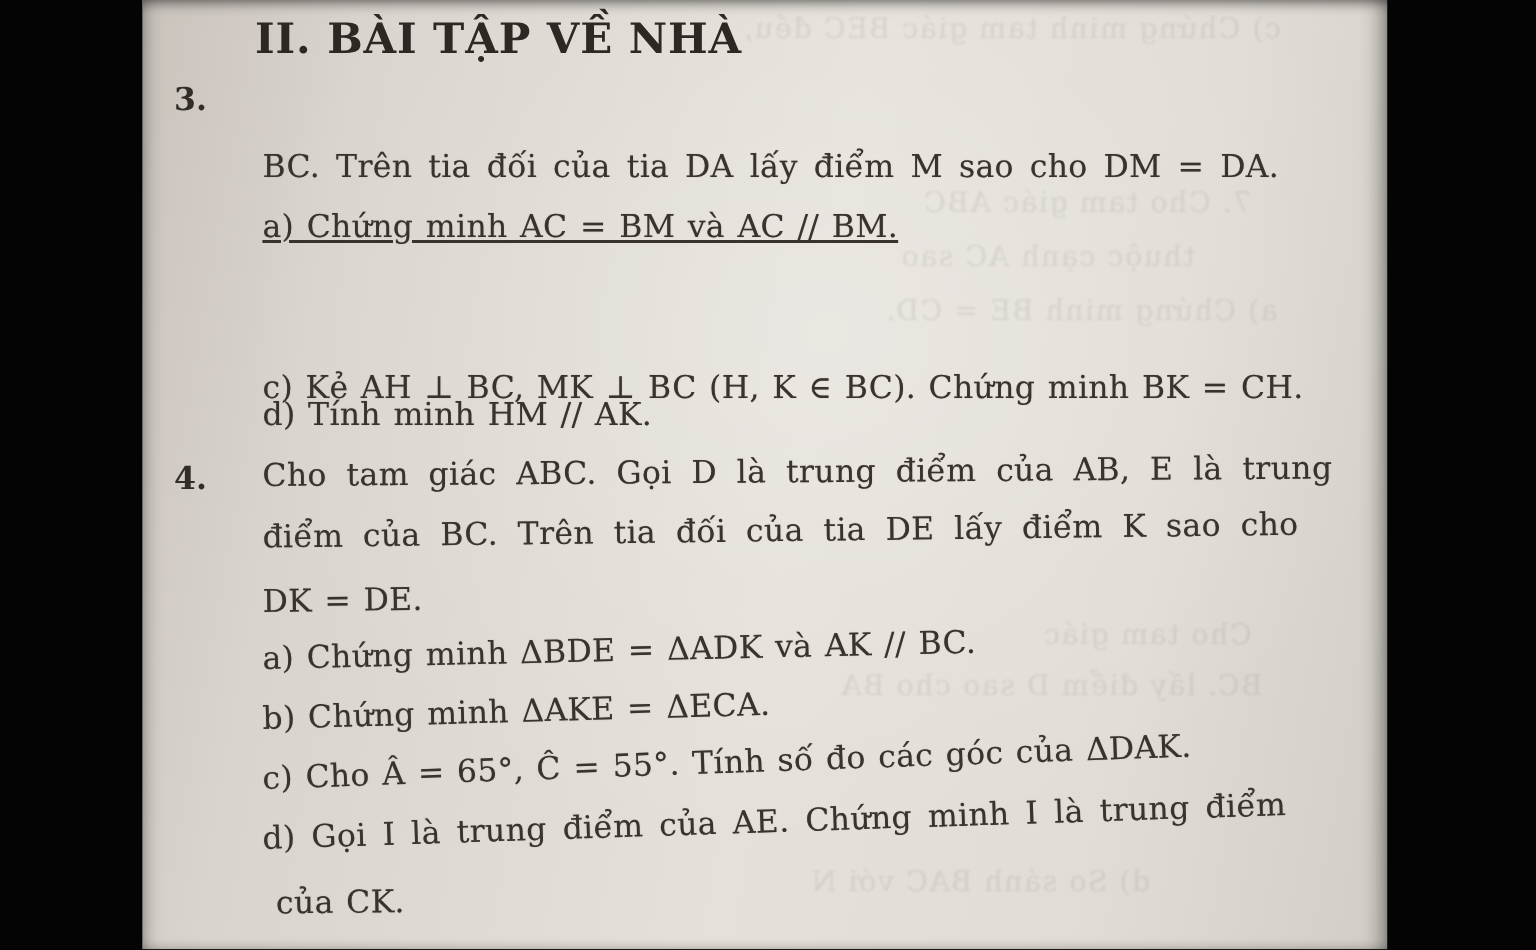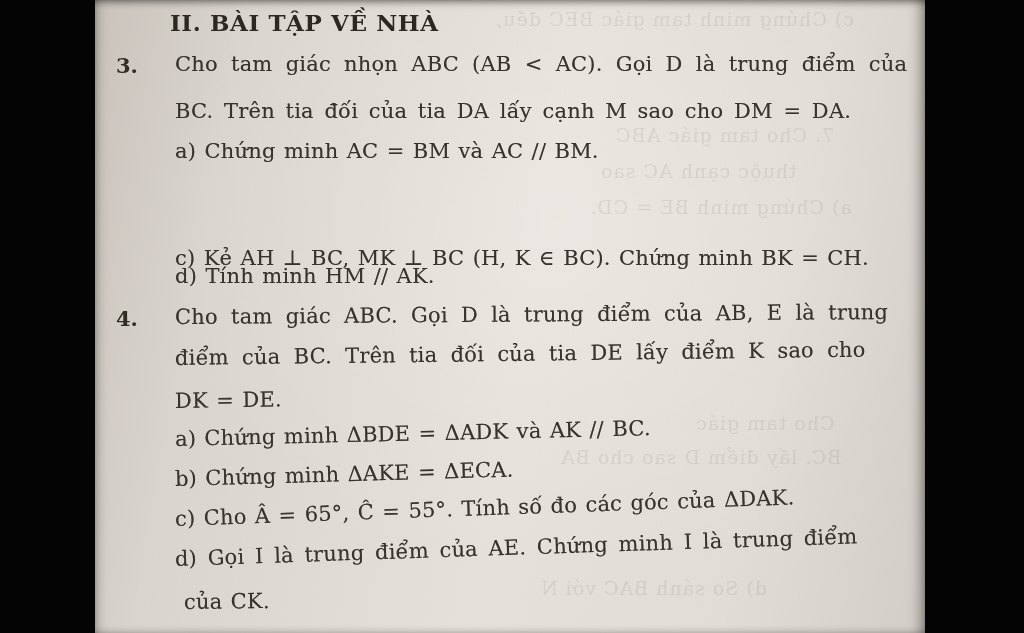--- a/index.html
+++ b/index.html
@@ -36,21 +36,21 @@
       inset 0 7px 9px -6px rgba(0,0,0,0.55),
       inset -11px 0 14px -8px rgba(0,0,0,0.45),
       inset 9px 0 12px -8px rgba(0,0,0,0.35),
       inset 0 -5px 8px -6px rgba(0,0,0,0.25);
   }
   .title {
     position: absolute;
     left: 75px;
     top: 9px;
     margin: 0;
-    font-size: 23px;
+    font-size: 28px;
     font-weight: bold;
     letter-spacing: 0.6px;
     color: #2c2823;
     white-space: nowrap;
   }
   .num {
     position: absolute;
     left: 21px;
     font-size: 21px;
     font-weight: bold;
@@ -95,23 +95,22 @@
     <div class="bt" style="left:520px; top:124px;">7.  Cho tam giác ABC</div>
     <div class="bt" style="left:505px; top:160px;">thuộc cạnh AC sao</div>
     <div class="bt" style="left:495px; top:196px;">a) Chứng minh BE = CD.</div>
     <div class="bt" style="left:600px; top:412px;">Cho tam giác</div>
     <div class="bt" style="left:465px; top:446px;">BC. lấy điểm D sao cho BA</div>
     <div class="bt" style="left:445px; top:577px;">d) So sánh BAC với N</div>
 
     <h1 class="title">II. BÀI TẬP VỀ NHÀ</h1>
 
     <div class="num" style="top:53px;">3.</div>
-    <div class="ln ws3" style="top:52px;">Cho tam giác nhọn ABC (AB &lt; AC). Gọi D là trung điểm của</div>
-    <div class="ln ws2" style="top:99px;">BC. Trên tia đối của tia DA lấy cạnh M sao cho DM = DA.</div>
-    <div class="ln ws1" style="top:139px;">a) Chứng minh AC = BM và AC // BM.</div>
+    <div class="ln ws2" style="top:99px;">BC. Trên tia đối của tia DA lấy điểm M sao cho DM = DA.</div>
+    <div class="ln ws1" style="top:139px;text-decoration:underline;">a) Chứng minh AC = BM và AC // BM.</div>
     <div class="ln ws1" style="top:222px;margin-top:24px;">c) Kẻ AH ⊥ BC, MK ⊥ BC (H, K ∈ BC). Chứng minh BK = CH.</div>
     <div class="ln ws1" style="top:264px;">d) Tính minh HM // AK.</div>
 
     <div class="num" style="top:306px;">4.</div>
     <div class="ln ws3" style="top:305px; transform:rotate(-0.4deg);">Cho tam giác ABC. Gọi D là trung điểm của AB, E là trung</div>
     <div class="ln ws3" style="top:346px; transform:rotate(-0.7deg);">điểm của BC. Trên tia đối của tia DE lấy điểm K sao cho</div>
     <div class="ln ws1" style="top:389px; transform:rotate(-0.8deg);">DK = DE.</div>
     <div class="ln ws1" style="top:427px; transform:rotate(-1.3deg);">a) Chứng minh ΔBDE = ΔADK và AK // BC.</div>
     <div class="ln ws1" style="top:467px; transform:rotate(-1.6deg);">b) Chứng minh ΔAKE = ΔECA.</div>
     <div class="ln ws1" style="top:507px; transform:rotate(-2deg);">c) Cho Â = 65°, Ĉ = 55°. Tính số đo các góc của ΔDAK.</div>

